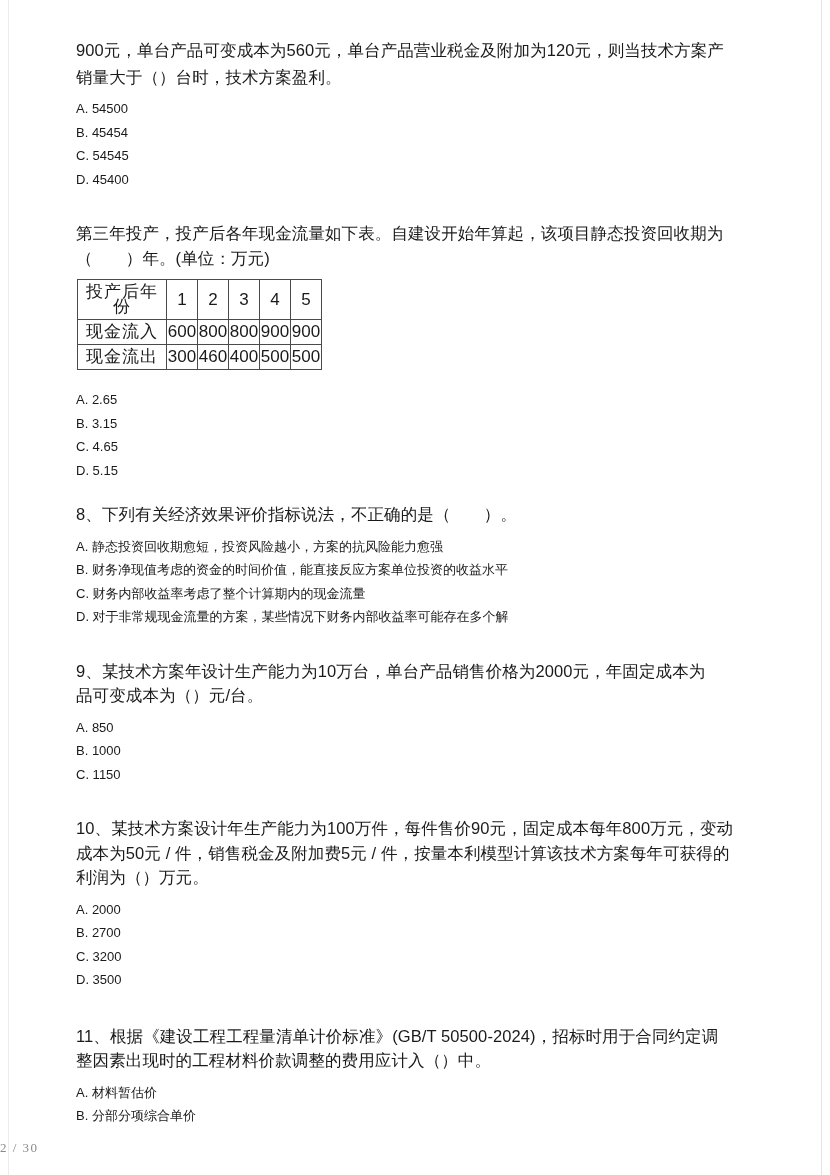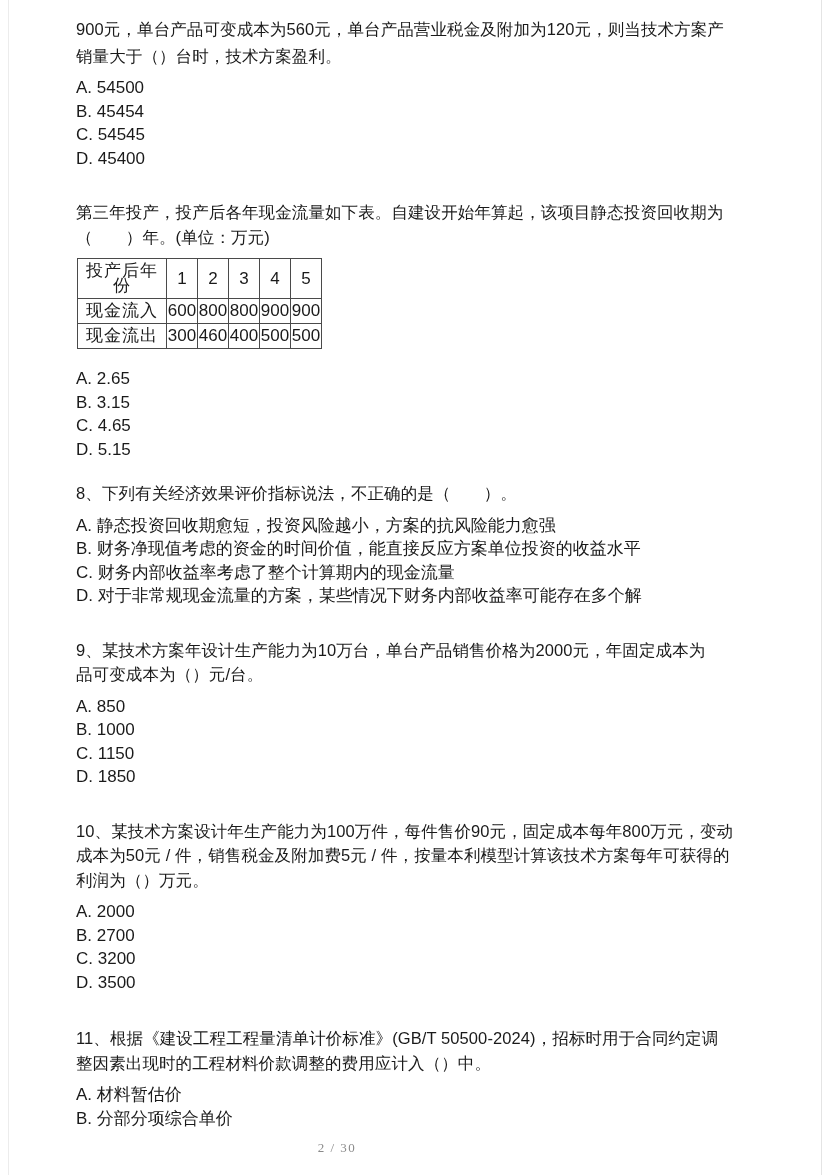--- a/index.html
+++ b/index.html
@@ -48,28 +48,28 @@
     font-size: 16.5px;
     line-height: 24.5px;
     color: #1a1a1a;
     letter-spacing: 0.1px;
     text-align: left;
   }
   .opts {
     margin-top: 8px;
   }
   .opt {
-    font-size: 17px;
+    font-size: 13px;
     line-height: 23.5px;
     color: #1a1a1a;
     white-space: pre;
   }
   
   .lead {
-    padding-top: 17px;
+    padding-top: 38px;
   }
   .lead .stem { margin-bottom: 2px; }
   .gap-7  { margin-top: 30px; }
   .gap-8  { }
   .gap-9  { margin-top: 30px; }
   .gap-10 { margin-top: 30px; }
   .gap-11 { margin-top: 32px; }
 
   
   .flowtable {
@@ -94,21 +94,20 @@
   .flowtable td.val {
     width: 30px;
   }
 
   
   .footer {
     position: absolute;
     left: 0;
     top: 1140px;
     width: 674px;
-    text-align: center;
     font-family: "Liberation Serif", "DejaVu Serif", serif;
     font-size: 13px;
     color: #8a8a8a;
     letter-spacing: 1.5px;
   }
 </style>
 </head>
 <body>
 
 <div class="page">
@@ -180,21 +179,20 @@
       </div>
     </div>
 
     <div class="qblock gap-9">
       <div class="stem">9、某技术方案年设计生产能力为10万台，单台产品销售价格为2000元，年固定成本为</div>
       <div class="stem">品可变成本为（）元/台。</div>
       <div class="opts">
         <div class="opt">A. 850</div>
         <div class="opt">B. 1000</div>
         <div class="opt">C. 1150</div>
-        <div class="opt">D. 1850</div>
       </div>
     </div>
 
     <div class="qblock gap-10">
       <div class="stem">10、某技术方案设计年生产能力为100万件，每件售价90元，固定成本每年800万元，变动</div>
       <div class="stem">成本为50元 / 件，销售税金及附加费5元 / 件，按量本利模型计算该技术方案每年可获得的</div>
       <div class="stem">利润为（）万元。</div>
       <div class="opts">
         <div class="opt">A. 2000</div>
         <div class="opt">B. 2700</div>

